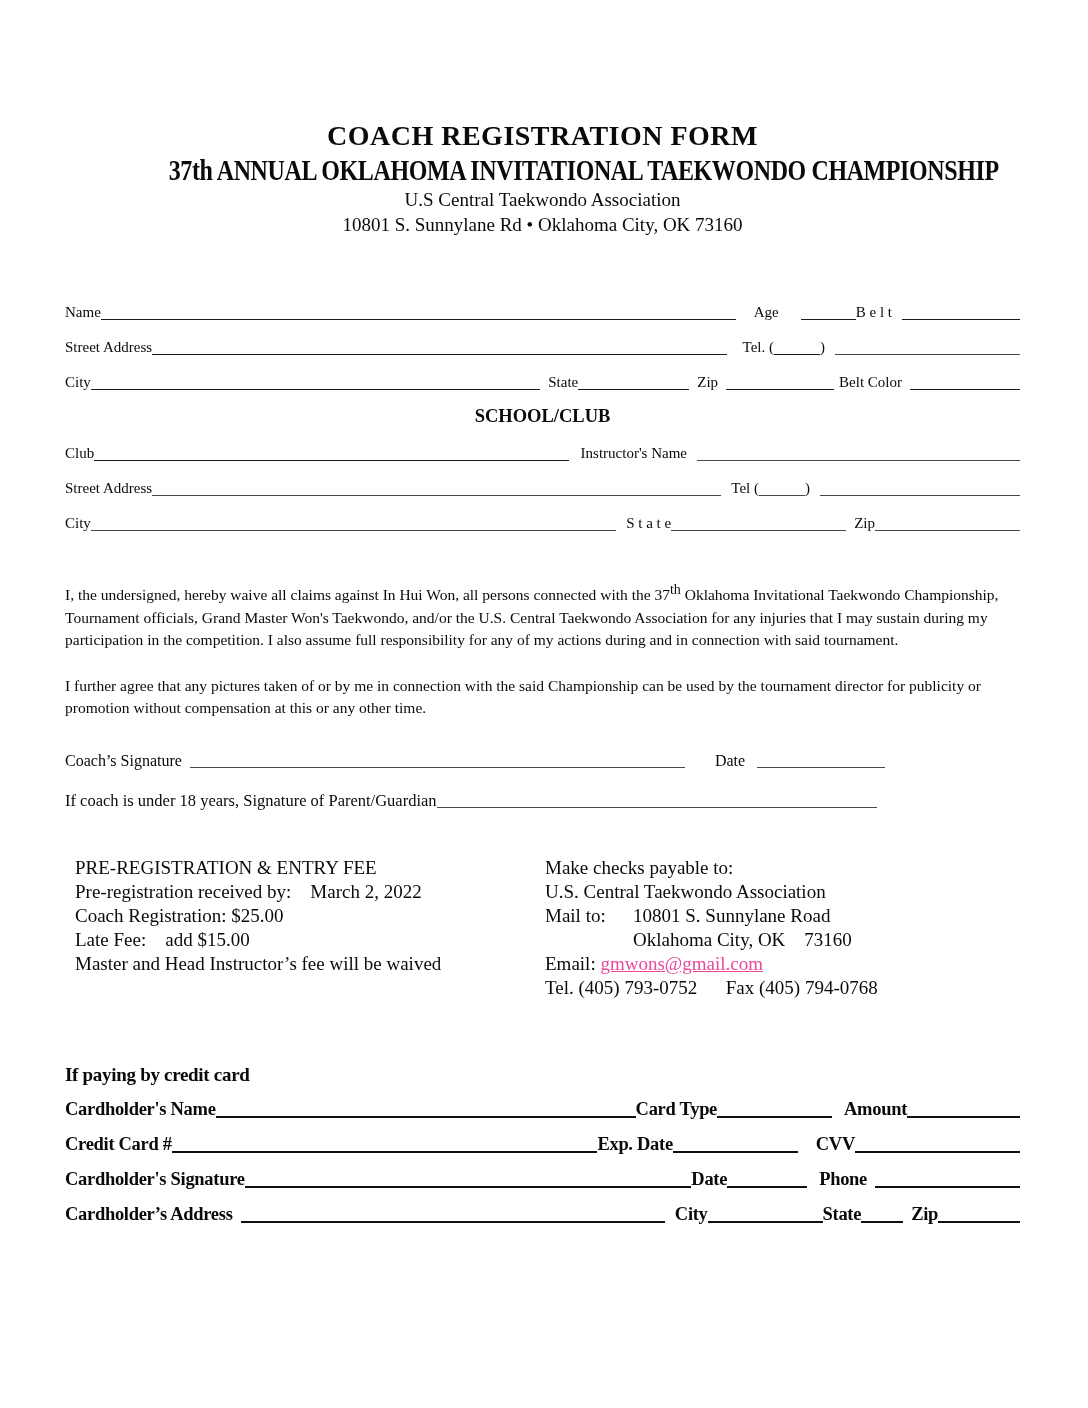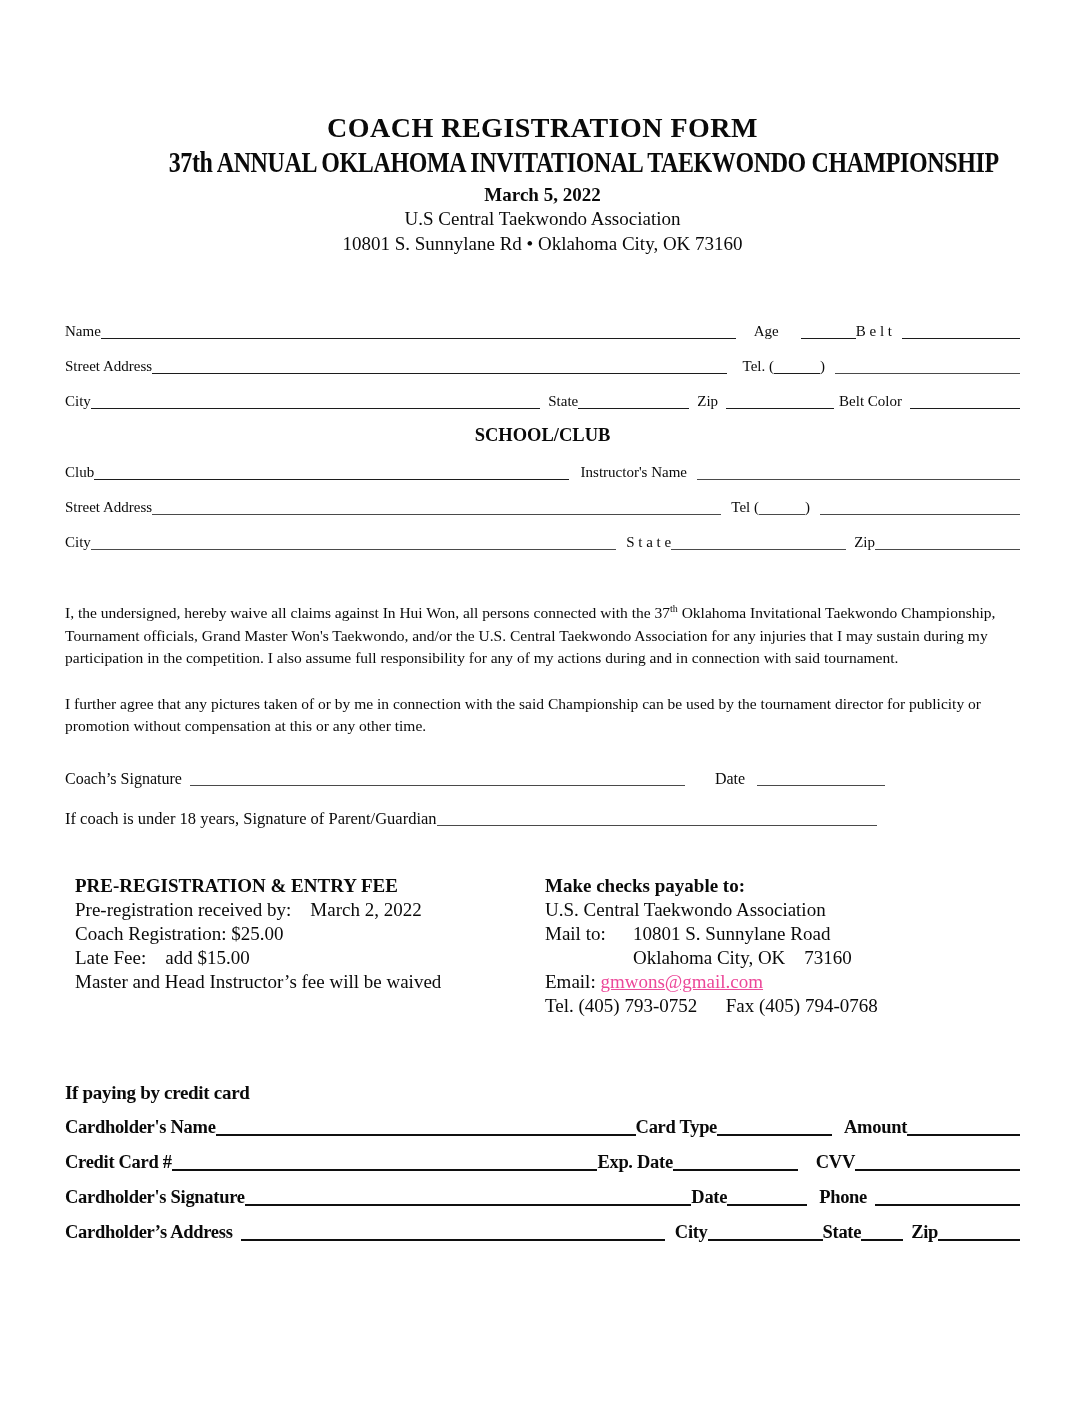--- a/index.html
+++ b/index.html
@@ -3,21 +3,21 @@
 <meta charset="utf-8">
 <style>
   * { margin:0; padding:0; box-sizing:border-box; }
   html,body { background:#ffffff; }
   .page {
     position:relative;
     width:1088px; height:1408px;
     background:#ffffff;
     color:#0a0a0a;
     font-family:"Liberation Serif","DejaVu Serif",serif;
-    padding:8px 68px 0 65px;
+    padding:16px 68px 0 65px;
     overflow:hidden;
   }
   .center { text-align:center; }
   .pre { white-space:pre-wrap; }
 
   
   .title { padding-top:104px; font-size:28px; font-weight:bold; letter-spacing:0.5px; }
   .subtitle-wrap { margin-top:1px; white-space:nowrap; }
   .subtitle {
     display:inline-block; font-size:30px; font-weight:bold;
@@ -33,30 +33,30 @@
   .line { border-bottom:1.7px solid #1c1c1c; margin-bottom:3px; height:1px; }
   .grow { flex:1 1 auto; }
   .soft { border-bottom-color:#4a4a4a; }
 
   .sec-personal { margin-top:62px; }
   .school-head { margin-top:13px; margin-bottom:13px; font-size:18.5px; font-weight:bold; }
 
   
   .waiver1 { margin-top:45px; font-size:15.5px; line-height:22.5px; width:958px; }
   .waiver2 { margin-top:23px; font-size:15.5px; line-height:22.5px; width:958px; }
-  sup { font-size:10px; vertical-align:super;text-align:right; }
+  sup { font-size:14px; vertical-align:super;text-align:right; }
 
   .sigrow { margin-top:27px; height:24px; font-size:16px; }
   .guardrow { margin-top:16px; height:24px; font-size:16.5px; }
 
   
   .fees { margin-top:45px; display:flex; font-size:19px; line-height:24px; }
   .fees-left { width:480px; padding-left:10px; }
   .fees-right { flex:1; }
-  .bold { font-weight:bold; }
+  .bold { font-weight:normal; }
   .mailrow { display:flex; }
   .mailcol { width:88px; flex:0 0 88px; }
   .email-link { text-decoration:underline; color:#ec4899; }
 
   
   .cc-head { margin-top:64px; font-size:19px; font-weight:bold; letter-spacing:-0.3px; }
   .ccrow { display:flex; align-items:flex-end; height:27px; margin-top:8px; font-size:18.5px; font-weight:bold; letter-spacing:-0.3px; }
   .ccrow .lab { white-space:pre; line-height:23px; }
   .ccrow .line { border-bottom:2px solid #101010; }
 
@@ -73,21 +73,20 @@
 </style>
 </head>
 <body>
 
 <div class="page">
 
   <div class="title center">COACH REGISTRATION FORM</div>
   <div class="subtitle-wrap center">
     <span class="subtitle">37th ANNUAL OKLAHOMA INVITATIONAL TAEKWONDO CHAMPIONSHIP</span>
   </div>
-  <div class="hdate center">March 5, 2022</div>
   <div class="hline center">U.S Central Taekwondo Association</div>
   <div class="hline center">10801 S. Sunnylane Rd • Oklahoma City, OK 73160</div>
 
   <div class="sec-personal">
     <div class="frow">
       <span class="lab">Name</span>
       <div class="line grow"></div>
       <span class="lab ml18">Age</span>
       <div class="line w55 ml22"></div>
       <span class="lab">B e l t</span>

